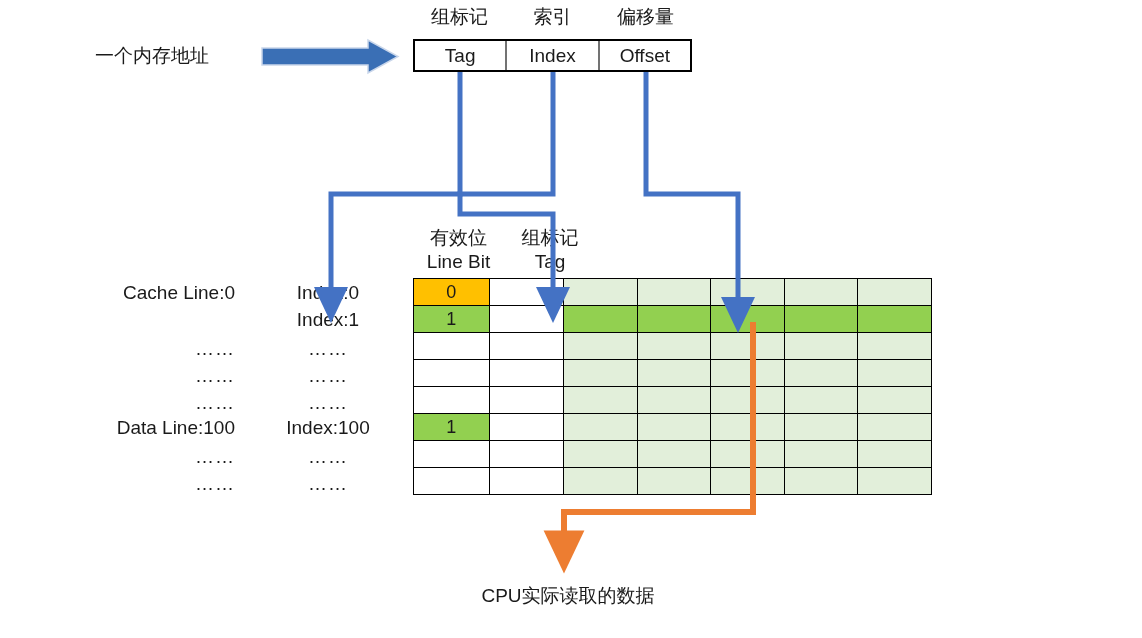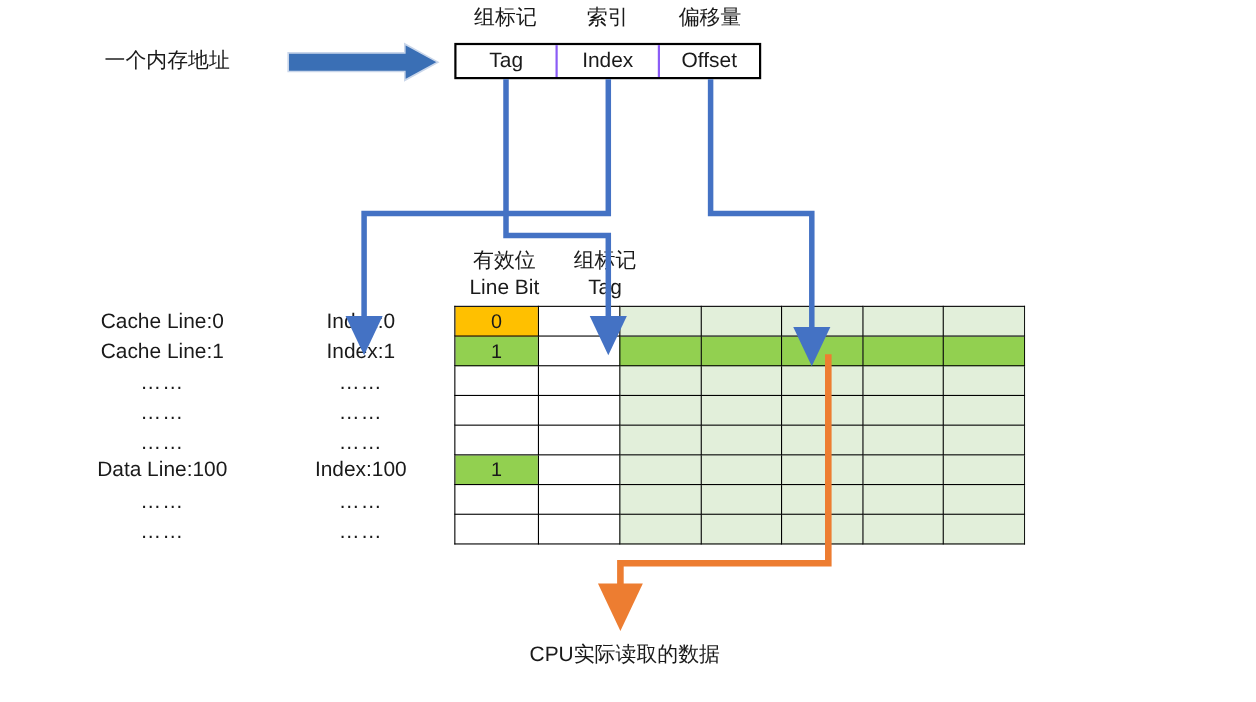--- a/index.html
+++ b/index.html
@@ -21,21 +21,21 @@
 
   
   .txt {
     position: absolute;
     font-size: 19px;
     line-height: 24px;
     color: #1a1a1a;
     white-space: nowrap;
   }
   .txt.center { text-align: center; }
-  .txt.right  { text-align: center; }
+  .txt.right  { text-align: right; }
 
   .hdr-cn { font-size: 19px; }
   .row-label { font-size: 19px; }
   .dots { font-size: 19px; letter-spacing: 1px; }
 
   
   #addr-box {
     position: absolute;
     left: 413px;
     top: 39px;
@@ -48,21 +48,21 @@
   }
   #addr-box .cell {
     flex: 1 1 0;
     display: flex;
     align-items: center;
     justify-content: center;
     font-size: 19px;
     color: #1a1a1a;
     box-sizing: border-box;
   }
-  #addr-box .cell + .cell { border-left: 2px solid #8b5cf6; }
+  #addr-box .cell + .cell { border-left: 2px solid #737373; }
 
   
   #cache-table {
     position: absolute;
     left: 413px;
     top: 278px;
     border-collapse: collapse;
     table-layout: fixed;
     background: #ffffff;
   }
@@ -111,21 +111,20 @@
   </div>
 
   <div class="txt hdr-cn center" style="left:413px; top:226px; width:91px;">有效位</div>
   <div class="txt center" style="left:413px; top:250px; width:91px;">Line Bit</div>
 
   <div class="txt hdr-cn center" style="left:504px; top:226px; width:92px;">组标记</div>
   <div class="txt center" style="left:504px; top:250px; width:92px;">Tag</div>
 
 
   <div class="txt row-label right" style="left:60px; top:281px; width:175px;">Cache Line:0</div>
-  <div class="txt row-label right" style="left:60px; top:308px; width:175px;">Cache Line:1</div>
   <div class="txt dots right" style="left:60px; top:337px; width:175px;">……</div>
   <div class="txt dots right" style="left:60px; top:364px; width:175px;">……</div>
   <div class="txt dots right" style="left:60px; top:391px; width:175px;">……</div>
   <div class="txt row-label right" style="left:60px; top:416px; width:175px;">Data Line:100</div>
   <div class="txt dots right" style="left:60px; top:445px; width:175px;">……</div>
   <div class="txt dots right" style="left:60px; top:472px; width:175px;">……</div>
 
   <div class="txt row-label center" style="left:258px; top:281px; width:140px;">Index:0</div>
   <div class="txt row-label center" style="left:258px; top:308px; width:140px;">Index:1</div>
   <div class="txt dots center" style="left:258px; top:337px; width:140px;">……</div>

